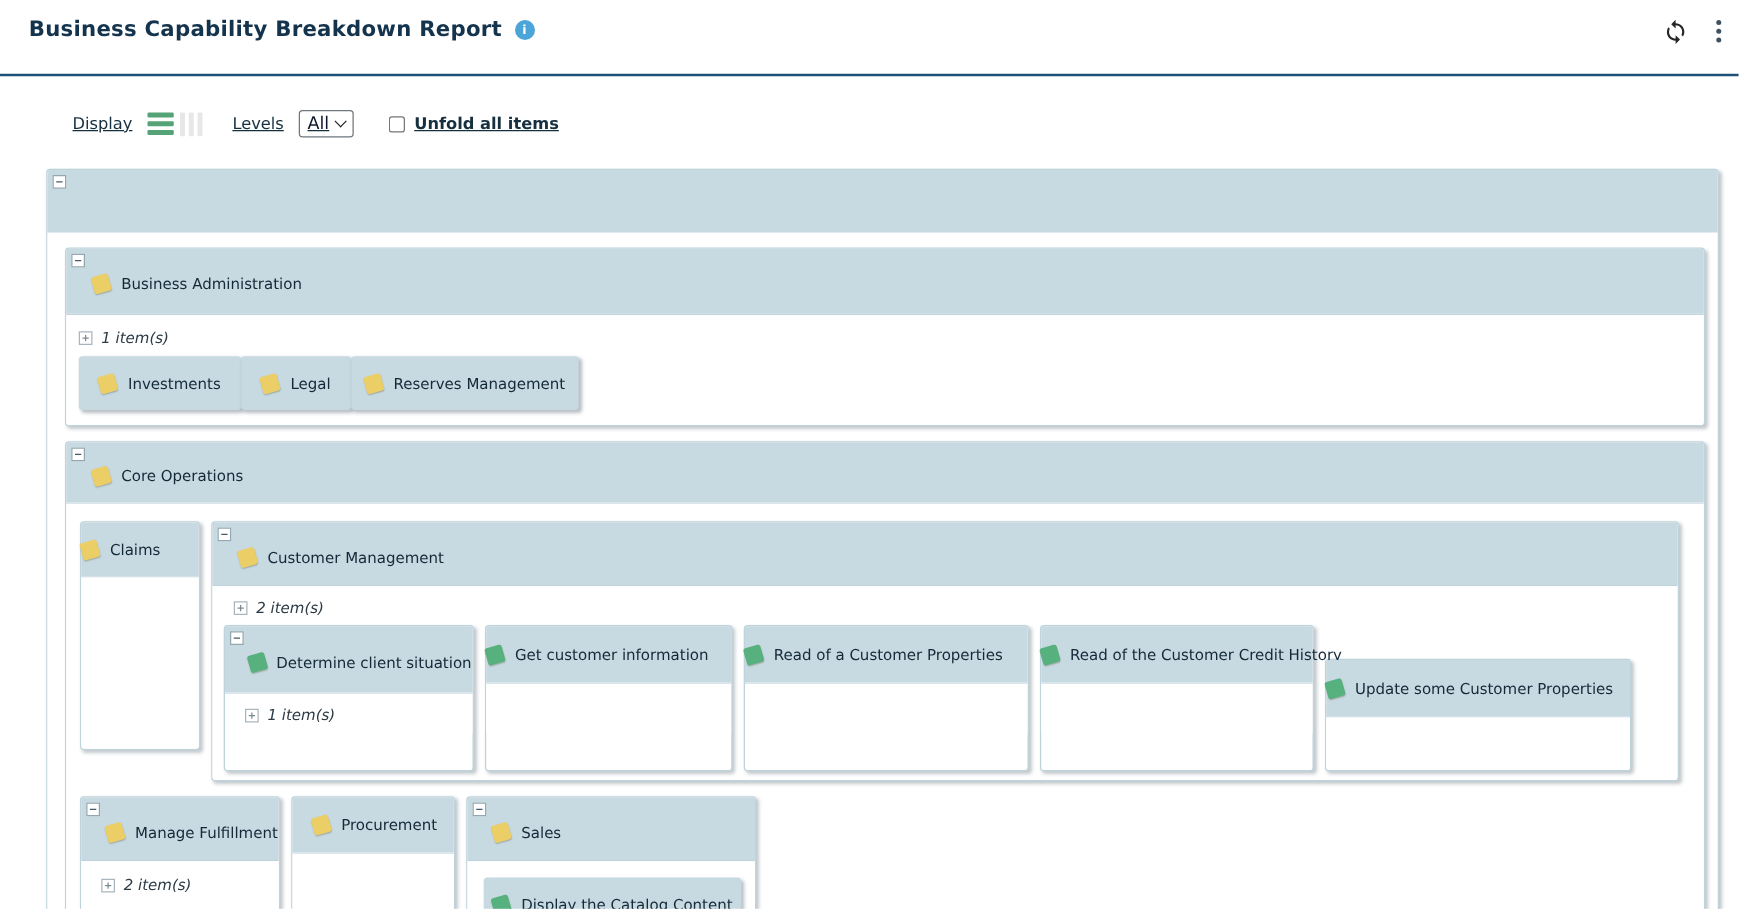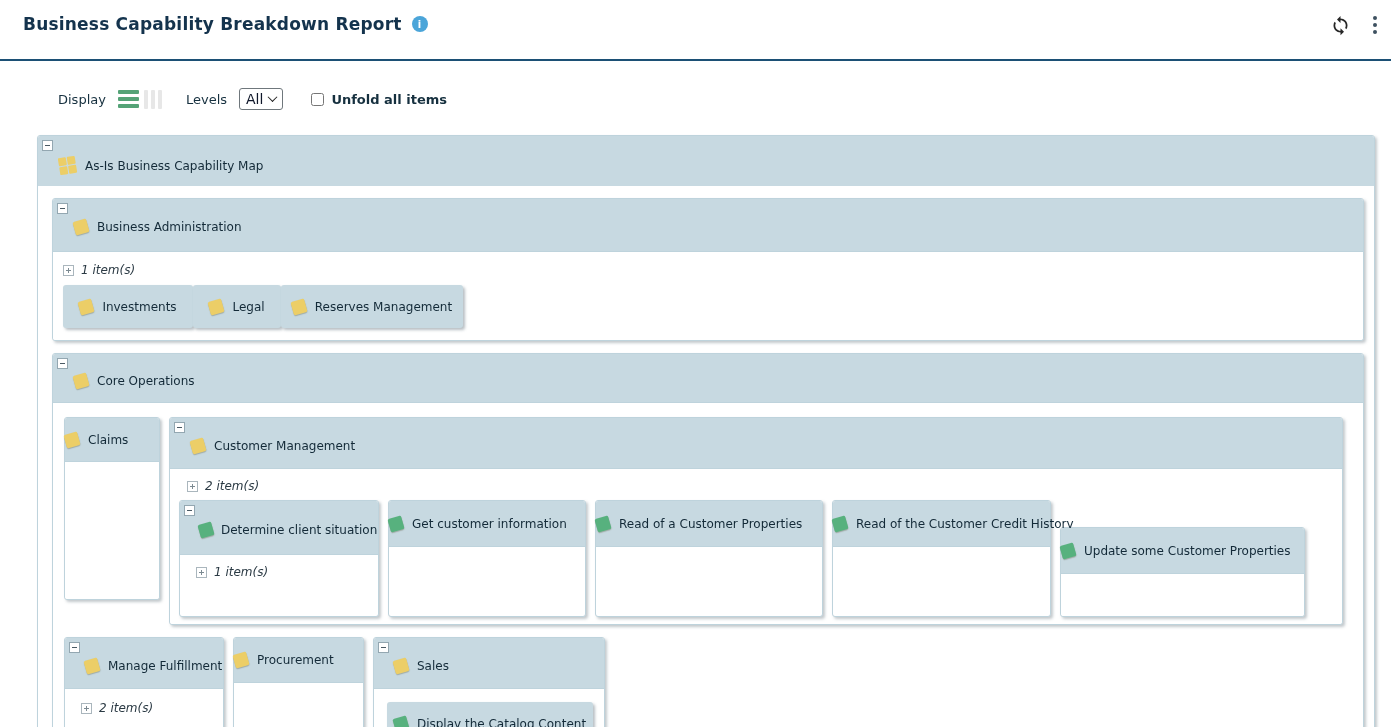--- a/index.html
+++ b/index.html
@@ -11,21 +11,21 @@
   .title-wrap { position:absolute; left:23px; top:14px; display:flex; align-items:center; gap:10px; }
   .page-title { font-size:17px; font-weight:bold; color:#14334d; letter-spacing:.2px; }
   .info-icon { width:16px; height:16px; border-radius:50%; background:#4ba5d9; color:#fff;
     font-size:10px; font-weight:bold; display:inline-flex; align-items:center; justify-content:center; }
   .topbar-actions { position:absolute; right:10px; top:14px; display:flex; align-items:center; gap:18px; }
   .refresh-icon svg { display:block; }
   .kebab-icon { display:flex; flex-direction:column; gap:3px; padding:2px 4px; cursor:pointer; }
   .kebab-icon i { width:4px; height:4px; border-radius:50%; background:#3e5160; display:block; }
 
   
-  .toolbar { margin:27px 0 0 58px; display:flex; align-items:center; font-size:13px; color:#16303f; }
+  .toolbar { margin:27px 0 0 58px; display:flex; align-items:center; font-size:13px; color:#16303f;text-decoration:underline; }
   .tb-label { margin-right:12px; }
   .rows-icon { display:flex; flex-direction:column; gap:3px; margin-right:5px; cursor:pointer; }
   .rows-icon i { width:21px; height:4px; background:#55a377; border-radius:1px; display:block; }
   .cols-icon { display:flex; gap:3px; margin-right:24px; cursor:pointer; }
   .cols-icon i { width:4px; height:19px; background:#e7e7e7; border-radius:1px; display:block; }
   .levels-label { }
   .select-box { display:flex; align-items:center; gap:6px; border:1px solid #6f777c; border-radius:3px;
     padding:2px 6px 3px 6px; height:22px; cursor:pointer; background:#fff; margin-right:28px; }
   .select-value { font-size:14px; color:#0f172a; }
   .chevron-down { width:7px; height:7px; border-right:1.6px solid #222; border-bottom:1.6px solid #222;
@@ -98,21 +98,21 @@
   .dcs-box { width:200px; }
   .dcs-box > .cap-header { height:53px; }
   .dcs-box .hdr-row { padding-top:22px; }
   .dcs-body { height:35px; display:flex; align-items:center; padding-left:16px; }
   .w-getcust { width:198px; } .w-readprop { width:228px; } .w-credhist { width:219px; } .w-updprop { width:245px;margin-top:27px; }
 
   .mf-box { width:160px; }
   .mf-box > .cap-header { height:50px; }
   .mf-body { height:140px; padding:12px 0 0 16px; }
   .proc-box { width:131px; }
-  .proc-box > .cap-header.leafish { height:44px; }
+  .proc-box > .cap-header.leafish { height:44px;padding-left:16px; }
   .proc-body { height:146px; }
   .sales-box { width:232px; }
   .sales-box > .cap-header { height:50px; }
   .sales-body { height:140px; padding:13px; }
   .w-catalog { width:206px; height:44px; }
 </style>
 </head>
 <body>
 
 <div class="topbar">
@@ -155,29 +155,20 @@
     <input type="checkbox" style="">
     <span class="unfold-label">Unfold all items</span>
   </label>
 </div>
 
 <div class="canvas">
 
   <div class="cap-box root-box">
     <div class="cap-header">
       <span class="tick corner"></span>
-      <div class="hdr-row">
-        <span class="map-icon">
-            <i></i>
-            <i></i>
-            <i></i>
-            <i></i>
-          </span>
-        <span class="cap-label">As-Is Business Capability Map</span>
-      </div>
     </div>
     <div class="root-body">
 
       <div class="cap-box ba-box">
         <div class="cap-header">
           <span class="tick corner"></span>
           <div class="hdr-row">
             <span class="cap-icon yellow"></span>
             <span class="cap-label">Business Administration</span>
           </div>

